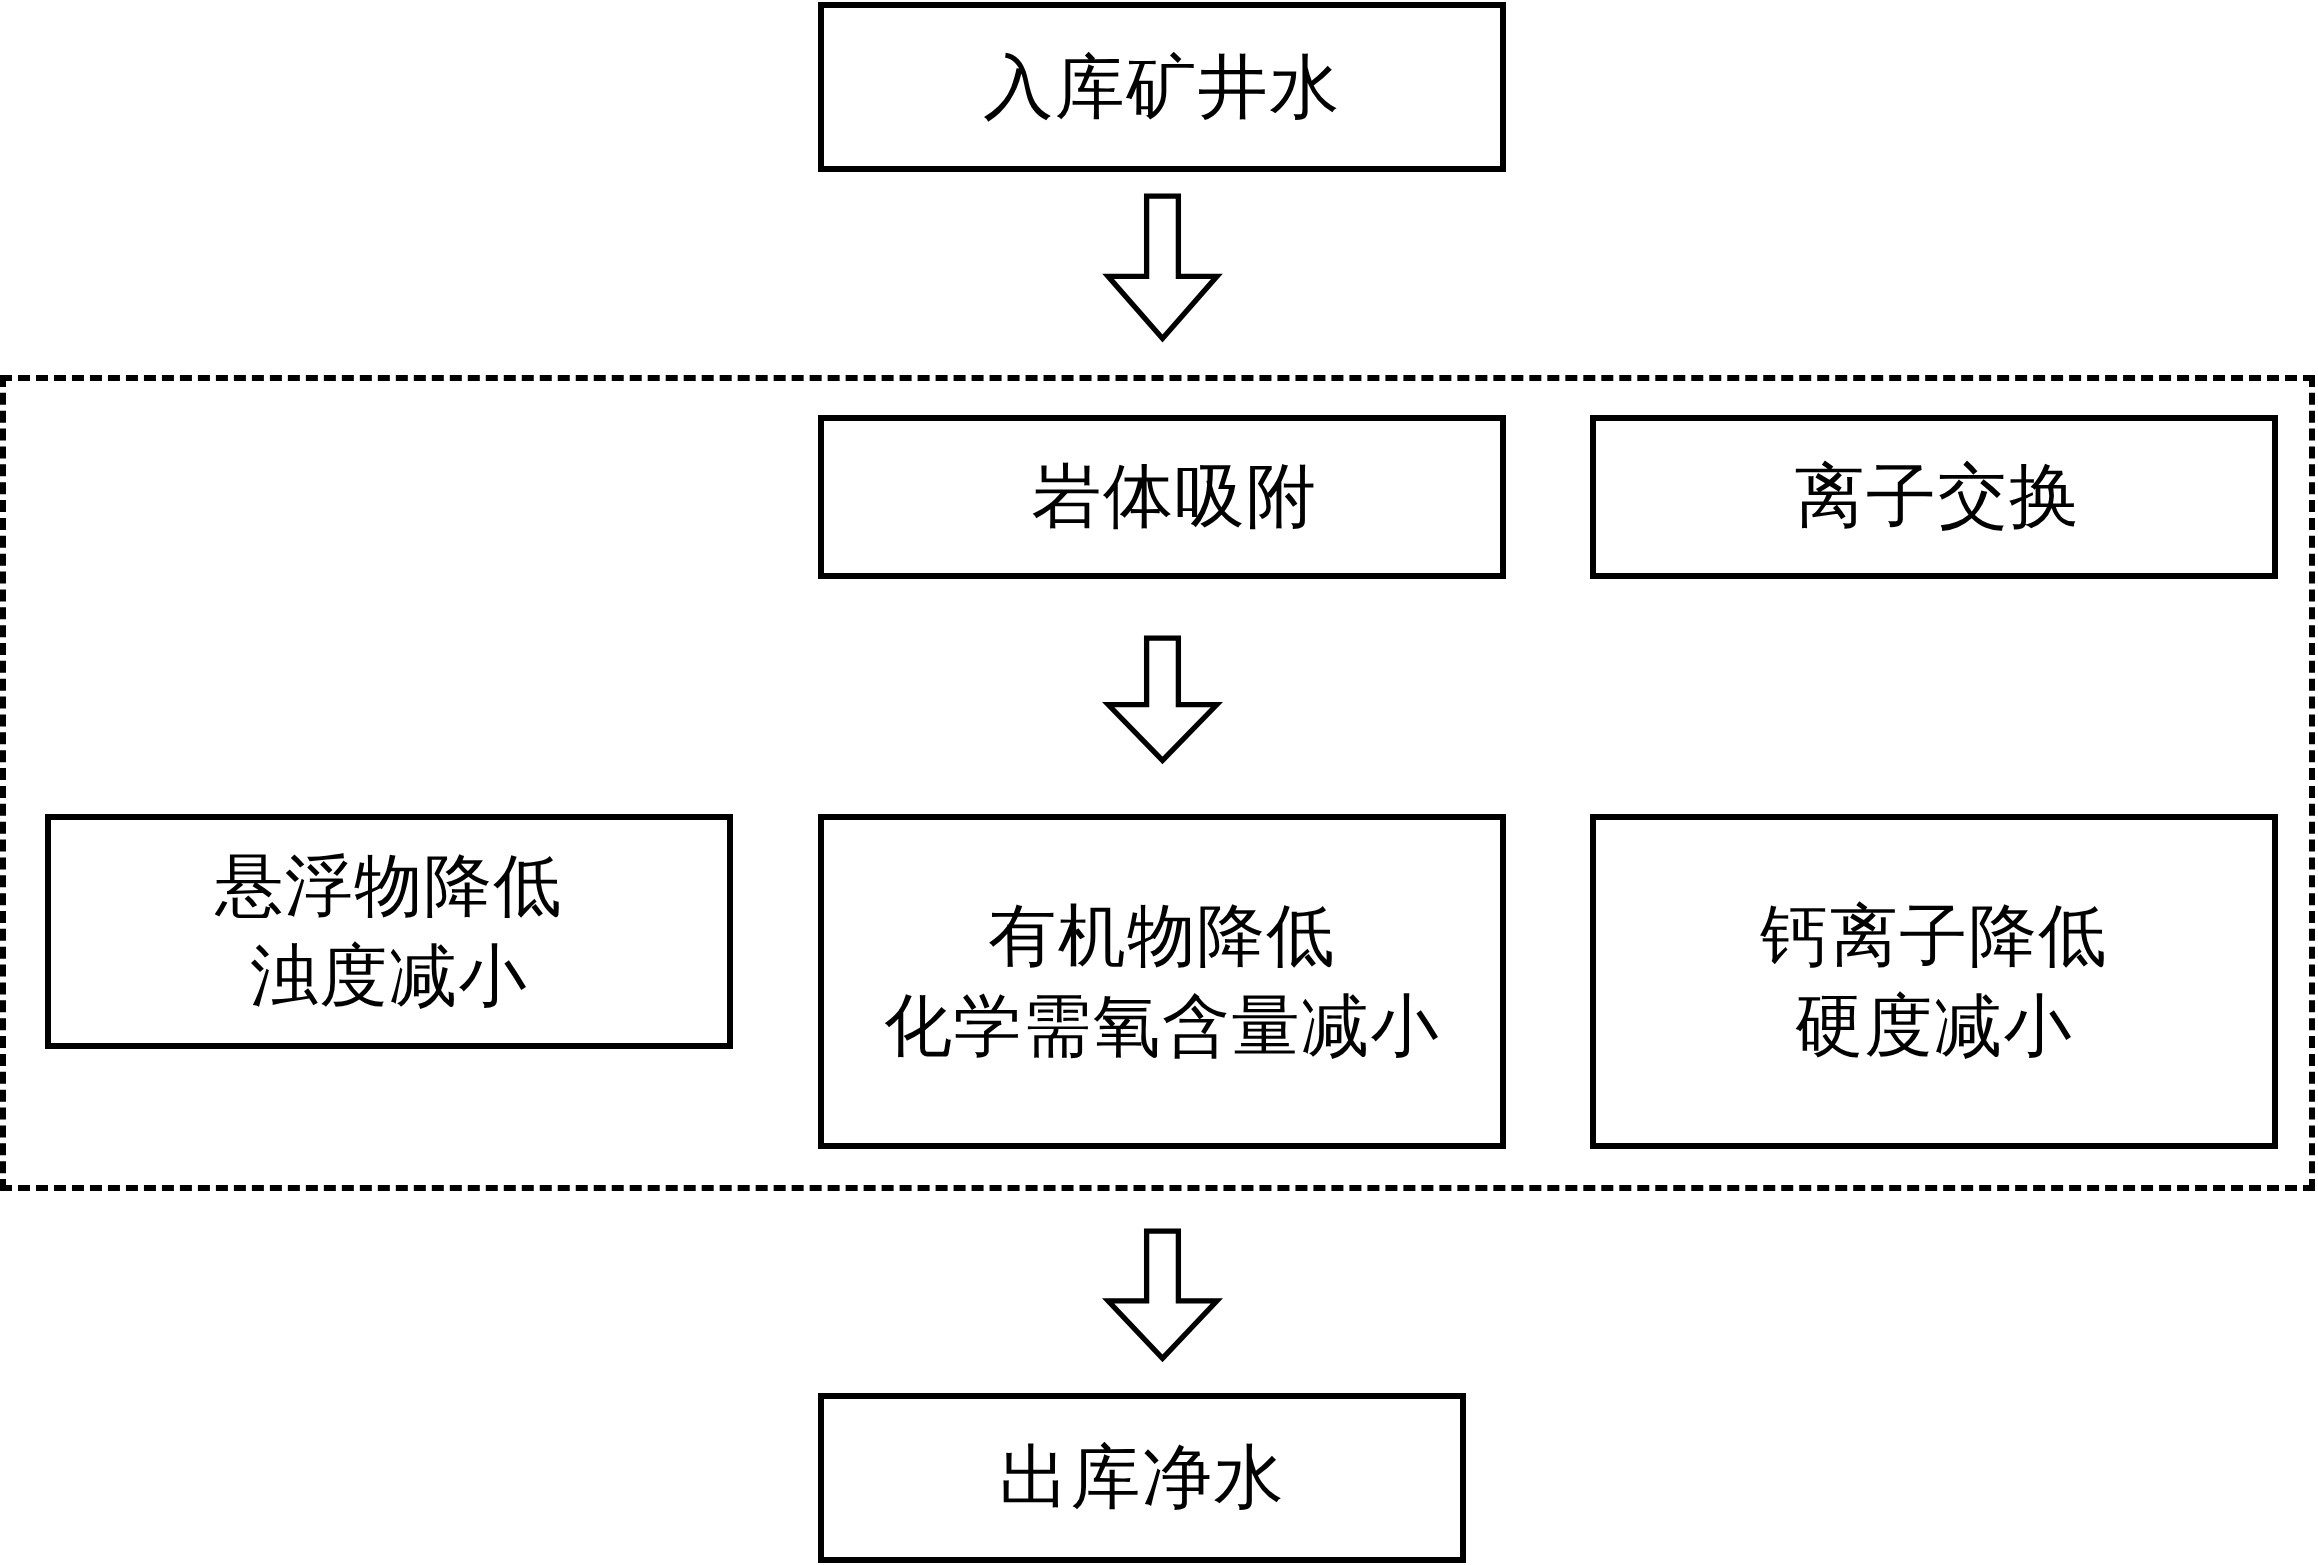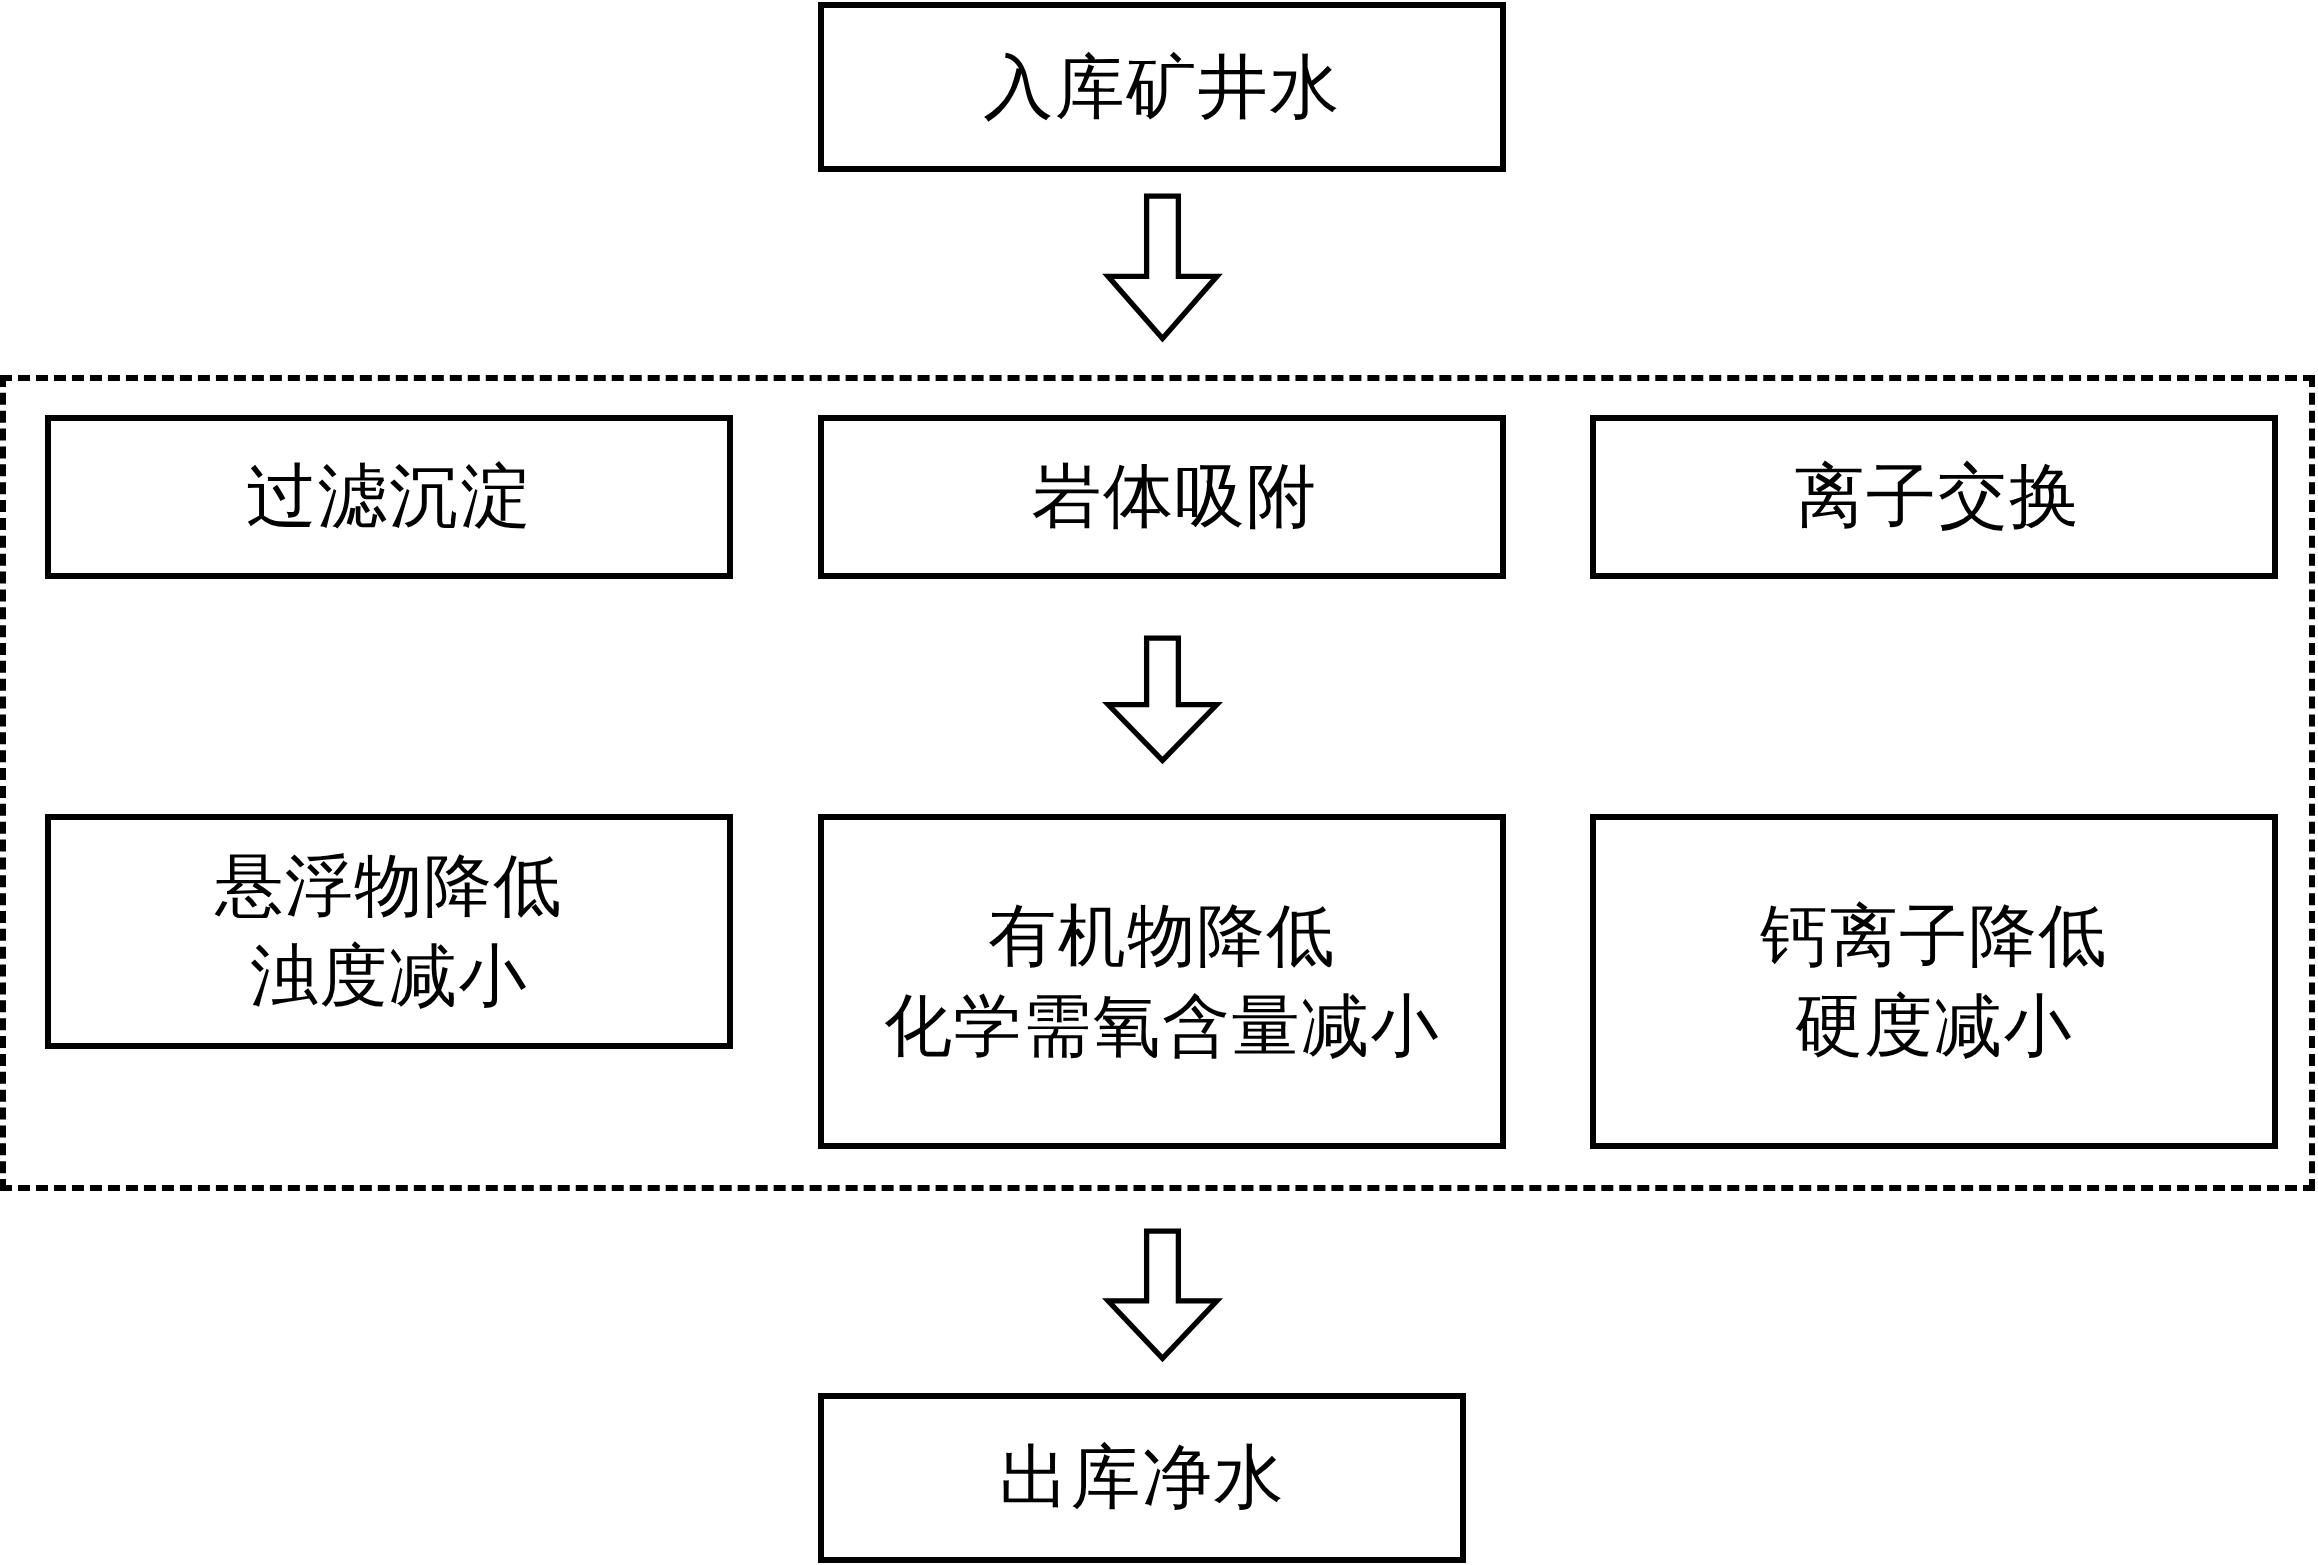--- a/index.html
+++ b/index.html
@@ -70,23 +70,20 @@
   </div>
 
   <div class="arrow" style="left:1102px; top:193px; width:121px; height:150px;">
     <svg viewBox="0 0 160 198" preserveAspectRatio="none">
       <polygon points="59,4 101,4 101,110 152,110 80,192 8,110 59,110"></polygon>
     </svg>
   </div>
 
   <div class="dashed-group" style="left:0px; top:375px; width:2315px; height:816px;"></div>
 
-  <div class="box" style="left:45px; top:415px; width:688px; height:164px;">
-    <span class="box-label">过滤沉淀</span>
-  </div>
 
   <div class="box" style="left:818px; top:415px; width:688px; height:164px;padding-left:25px;">
     <span class="box-label">岩体吸附</span>
   </div>
 
   <div class="box" style="left:1590px; top:415px; width:688px; height:164px;padding-left:7px;">
     <span class="box-label">离子交换</span>
   </div>
 
   <div class="arrow" style="left:1102px; top:635px; width:121px; height:130px;">

